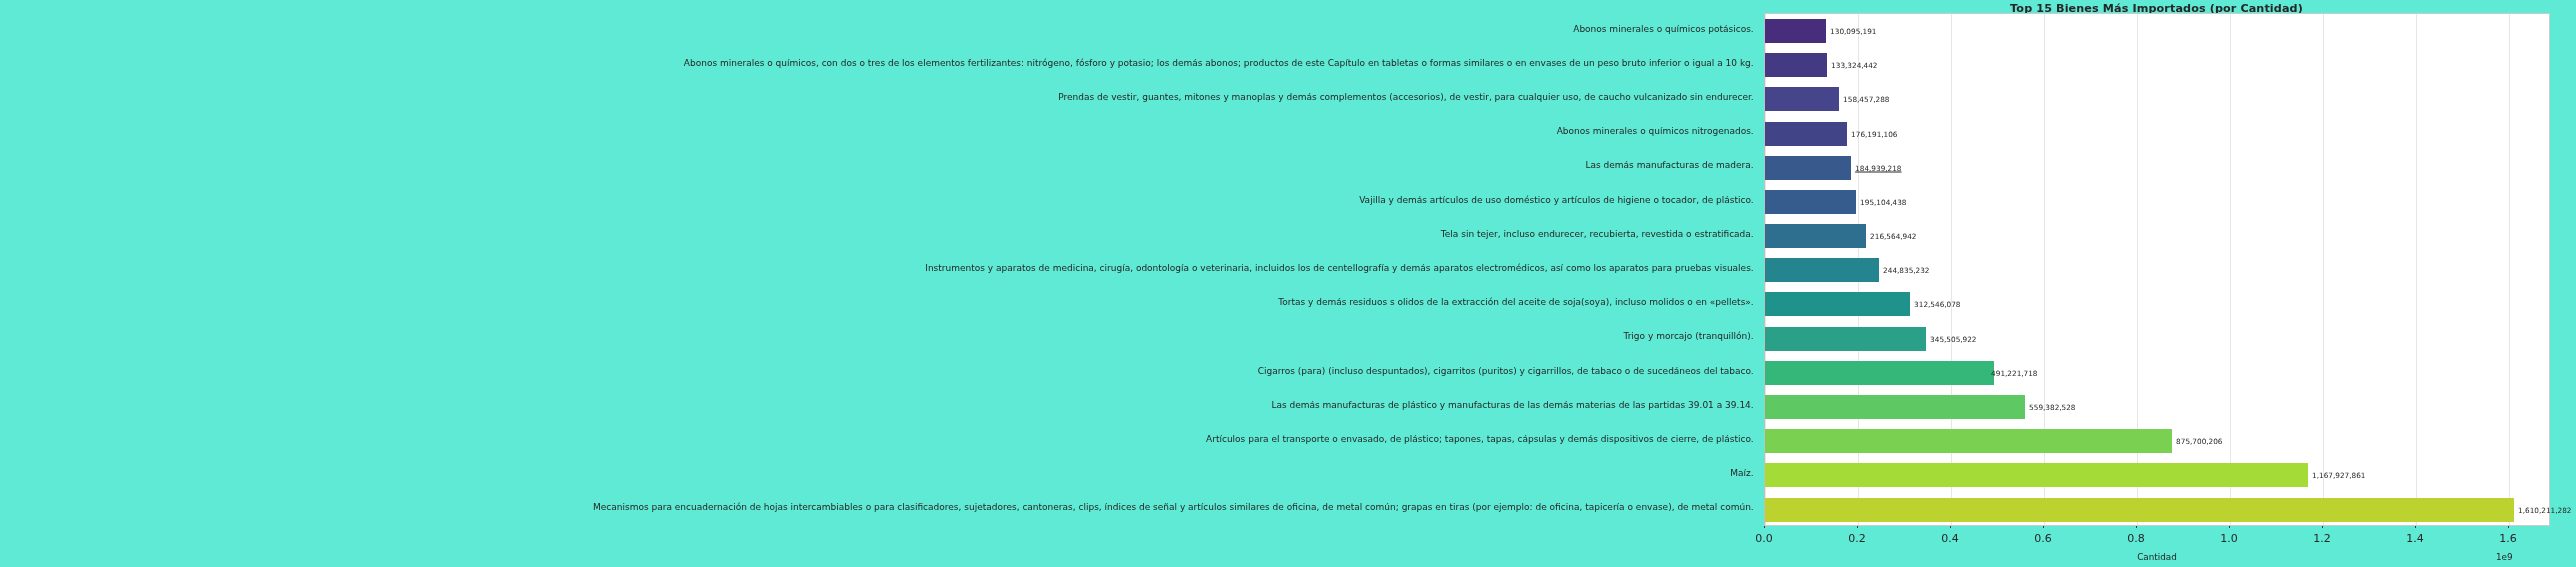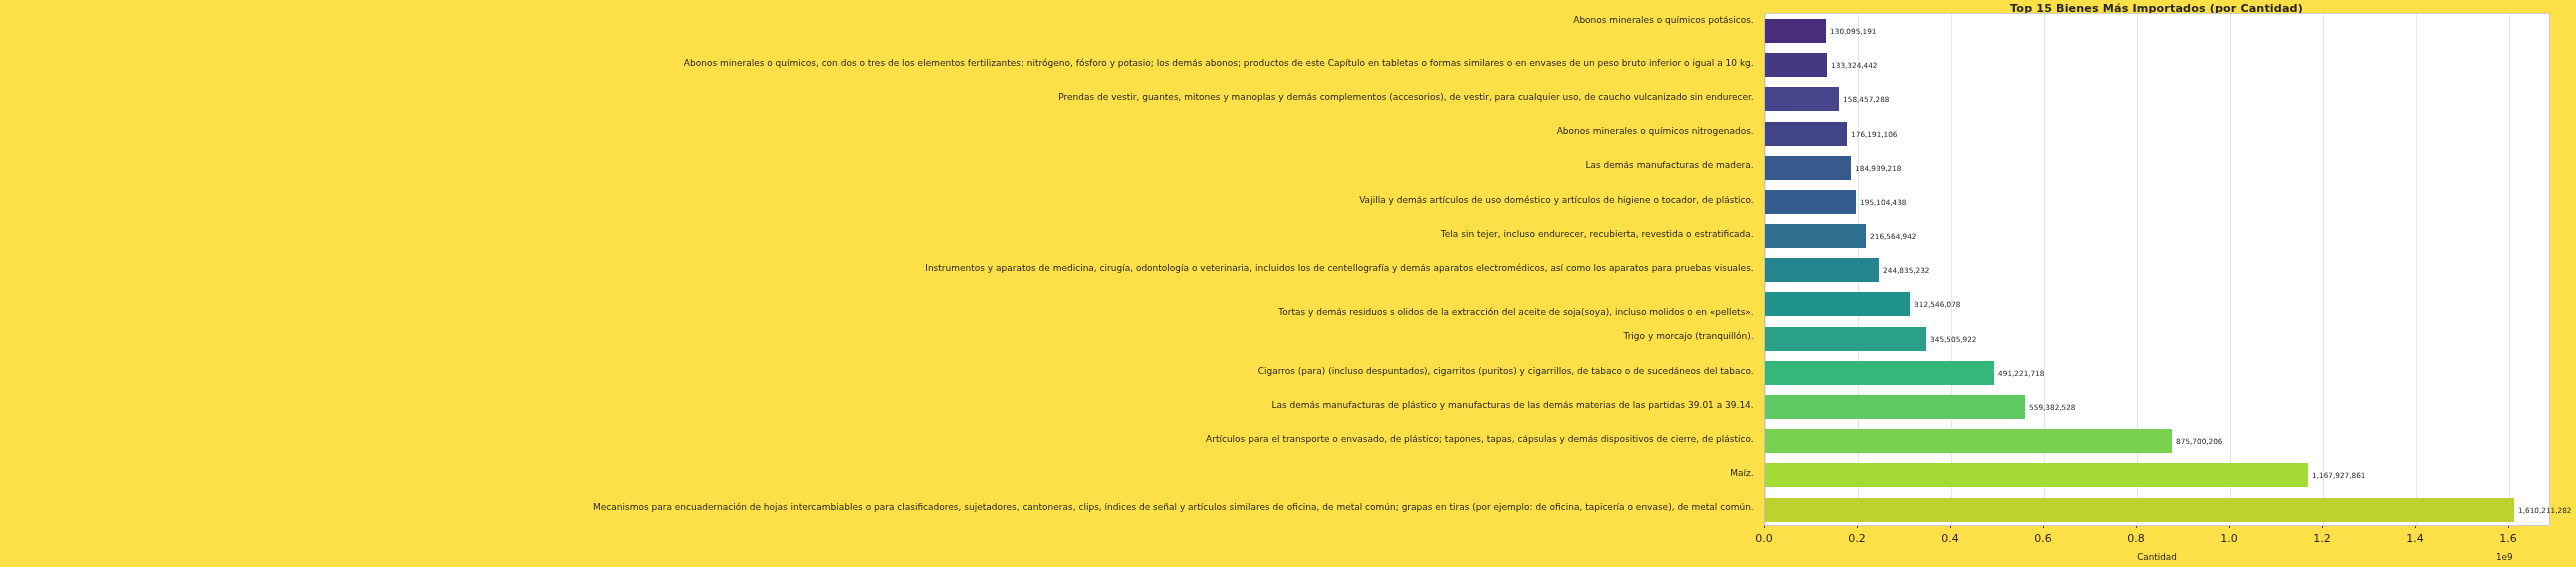--- a/index.html
+++ b/index.html
@@ -7,21 +7,21 @@
     margin: 0; padding: 0;
     width: 2576px; height: 567px;
     background: #ffffff;
     font-family: "DejaVu Sans", "Liberation Sans", sans-serif;
     overflow: hidden;
   }
   #figure {
     position: relative;
     width: 2576px;
     height: 567px;
-    background: #fde047;
+    background: #5eead4;
   }
   
   #chart-title {
     position: absolute;
     top: 2.4px;
     left: 1761px;
     width: 791px;
     text-align: center;
     font-size: 11.2px;
     font-weight: bold;
@@ -116,29 +116,29 @@
   }
 </style>
 </head>
 <body>
 
 <div id="figure">
 
   <div id="chart-title">Top 15 Bienes Más Importados (por Cantidad)</div>
 
   <div id="category-labels">
-      <div class="ylabel-wrap" style="top: 16px; padding-right: 5.3px;">Abonos minerales o químicos potásicos.</div>
+      <div class="ylabel-wrap" style="top: 25px; padding-right: 5.3px;">Abonos minerales o químicos potásicos.</div>
       <div class="ylabel-wrap" style="top: 59px; padding-right: 5.3px;">Abonos minerales o químicos, con dos o tres de los elementos fertilizantes: nitrógeno, fósforo y potasio; los demás abonos; productos de este Capítulo en tabletas o formas similares o en envases de un peso bruto inferior o igual a 10 kg.</div>
       <div class="ylabel-wrap" style="top: 93px; padding-right: 5.3px;">Prendas de vestir, guantes, mitones y manoplas y demás complementos (accesorios), de vestir, para cualquier uso, de caucho vulcanizado sin endurecer.</div>
       <div class="ylabel-wrap" style="top: 127px; padding-right: 5.3px;">Abonos minerales o químicos nitrogenados.</div>
       <div class="ylabel-wrap" style="top: 161px; padding-right: 5.3px;">Las demás manufacturas de madera.</div>
       <div class="ylabel-wrap" style="top: 196px; padding-right: 5.3px;">Vajilla y demás  artículos de uso doméstico y artículos de higiene o tocador, de plástico.</div>
       <div class="ylabel-wrap" style="top: 230px; padding-right: 5.3px;">Tela sin tejer, incluso endurecer, recubierta, revestida o estratificada.</div>
       <div class="ylabel-wrap" style="top: 264px; padding-right: 5.3px;">Instrumentos y aparatos de medicina, cirugía, odontología o veterinaria, incluidos los de centellografía y demás aparatos electromédicos, así como los aparatos para pruebas visuales.</div>
-      <div class="ylabel-wrap" style="top: 308px; padding-right: 5.3px;">Tortas y demás residuos s olidos de la extracción del aceite de soja(soya), incluso molidos o en «pellets».</div>
+      <div class="ylabel-wrap" style="top: 298px; padding-right: 5.3px;">Tortas y demás residuos s olidos de la extracción del aceite de soja(soya), incluso molidos o en «pellets».</div>
       <div class="ylabel-wrap" style="top: 332px; padding-right: 5.3px;">Trigo y morcajo (tranquillón).</div>
       <div class="ylabel-wrap" style="top: 367px; padding-right: 5.3px;">Cigarros (para) (incluso despuntados), cigarritos (puritos) y cigarrillos, de tabaco o de sucedáneos del tabaco.</div>
       <div class="ylabel-wrap" style="top: 401px; padding-right: 5.3px;">Las demás manufacturas de plástico y manufacturas de las demás materias de las partidas 39.01 a 39.14.</div>
       <div class="ylabel-wrap" style="top: 435px; padding-right: 5.3px;">Artículos para el transporte o envasado, de plástico; tapones, tapas, cápsulas y demás dispositivos de cierre, de plástico.</div>
       <div class="ylabel-wrap" style="top: 469px; padding-right: 5.3px;">Maíz.</div>
       <div class="ylabel-wrap" style="top: 503px; padding-right: 5.3px;">Mecanismos para encuadernación de hojas intercambiables o para clasificadores, sujetadores, cantoneras, clips, índices de señal y artículos similares de oficina, de metal común; grapas en tiras (por ejemplo: de oficina, tapicería o envase), de metal común.</div>
     </div>
 
   <div id="plot-area">
     <div id="gridlines">
@@ -164,21 +164,21 @@
         <div class="bar-row" style="top: 68px;">
           <div class="bar" title="158,457,288" style="width: 74px; background: rgb(70, 69, 139);"></div>
           <div class="bar-value" style="left: 74px;">158,457,288</div>
         </div>
         <div class="bar-row" style="top: 103px;">
           <div class="bar" title="176,191,106" style="width: 82px; background: rgb(65, 68, 135);"></div>
           <div class="bar-value" style="left: 82px;">176,191,106</div>
         </div>
         <div class="bar-row" style="top: 137px;">
           <div class="bar" title="184,939,218" style="width: 86px; background: rgb(56, 89, 140);"></div>
-          <div class="bar-value" style="left: 86px;">184,939,218</div>
+          <div class="bar-value" style="left: 86px; text-decoration: underline;">184,939,218</div>
         </div>
         <div class="bar-row" style="top: 171px;">
           <div class="bar" title="195,104,438" style="width: 91px; background: rgb(54, 92, 141);"></div>
           <div class="bar-value" style="left: 91px;">195,104,438</div>
         </div>
         <div class="bar-row" style="top: 205px;">
           <div class="bar" title="216,564,942" style="width: 101px; background: rgb(46, 110, 142);"></div>
           <div class="bar-value" style="left: 101px;">216,564,942</div>
         </div>
         <div class="bar-row" style="top: 239px;">
@@ -188,21 +188,21 @@
         <div class="bar-row" style="top: 273px;">
           <div class="bar" title="312,546,078" style="width: 145px; background: rgb(32, 146, 140);"></div>
           <div class="bar-value" style="left: 145px;">312,546,078</div>
         </div>
         <div class="bar-row" style="top: 308px;">
           <div class="bar" title="345,505,922" style="width: 161px; background: rgb(43, 160, 137);"></div>
           <div class="bar-value" style="left: 161px;">345,505,922</div>
         </div>
         <div class="bar-row" style="top: 342px;">
           <div class="bar" title="491,221,718" style="width: 229px; background: rgb(53, 183, 121);"></div>
-          <div class="bar-value" style="left: 229px;">491,221,718</div>
+          <div class="bar-value" style="left: 222px;">491,221,718</div>
         </div>
         <div class="bar-row" style="top: 376px;">
           <div class="bar" title="559,382,528" style="width: 260px; background: rgb(94, 201, 98);"></div>
           <div class="bar-value" style="left: 260px;">559,382,528</div>
         </div>
         <div class="bar-row" style="top: 410px;">
           <div class="bar" title="875,700,206" style="width: 407px; background: rgb(122, 209, 81);"></div>
           <div class="bar-value" style="left: 407px;">875,700,206</div>
         </div>
         <div class="bar-row" style="top: 444px;">

